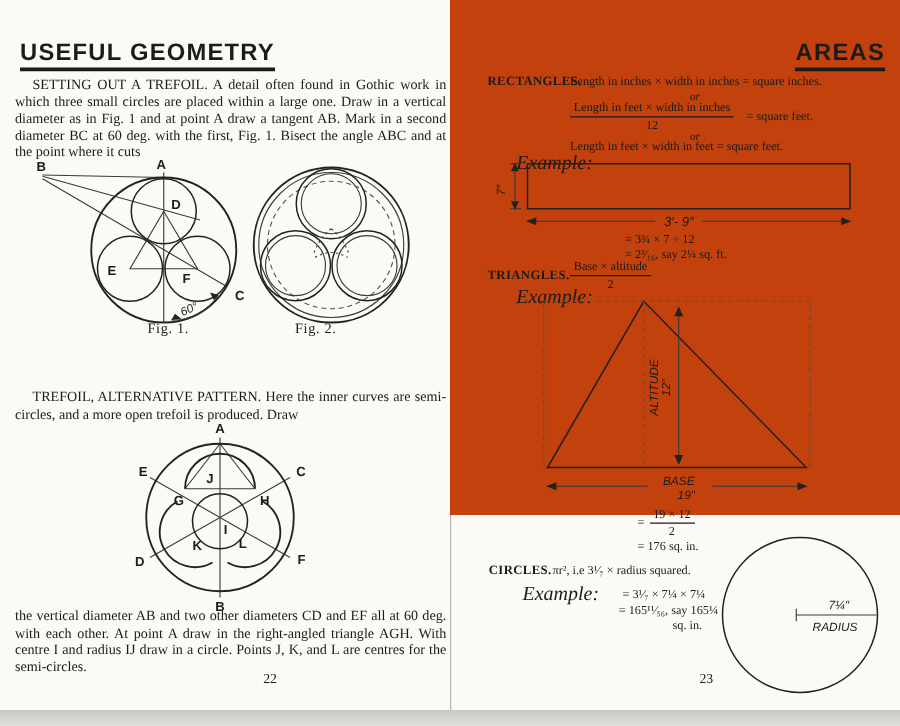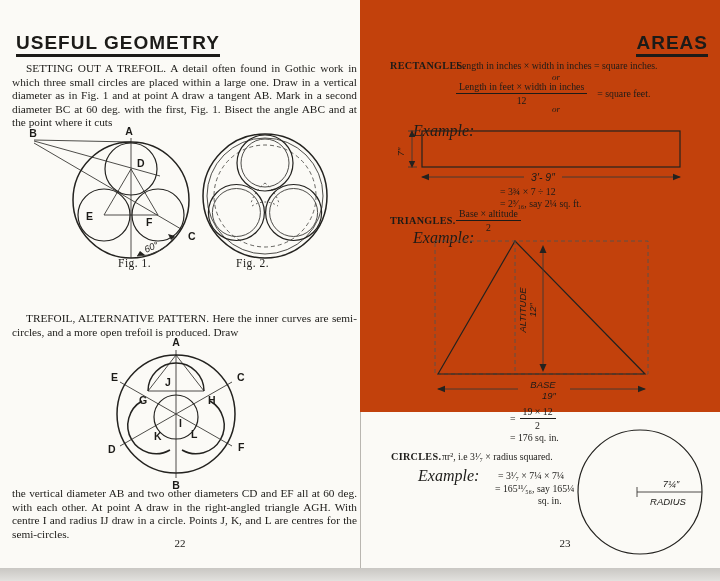--- a/index.html
+++ b/index.html
@@ -134,37 +134,38 @@
       <text class="lbl" x="180" y="117">F</text>
       <text class="lbl" x="81" y="70">G</text>
       <text class="lbl" x="150" y="70">H</text>
       <text class="lbl" x="121" y="93">I</text>
       <text class="lbl" x="107" y="52">J</text>
       <text class="lbl" x="96" y="106">K</text>
       <text class="lbl" x="133" y="104">L</text>
     </svg>
 
     <p class="body-text" style="left:12px;top:487px;width:345px;">the vertical diameter AB and two other diameters CD and EF all at 60 deg. with each other.  At point A draw in the right-angled triangle AGH.  With centre I and radius IJ draw in a circle. Points J, K, and L are centres for the semi-circles.</p>
-    <div class="page-num" style="left:0;top:537px;width:360px;text-align:center;">22</div>
+    <div class="page-num" style="left:0;top:537px;width:360px;text-align:center;padding-left:36px;">22</div>
   </div>
 
   <div class="page page-right">
     <div class="main-title title-right">AREAS</div>
 
     <div class="sec-heading" style="left:30px;top:60px;">RECTANGLES.</div>
     <div class="formula" style="left:96px;top:60px;">Length in inches × width in inches = square inches.</div>
     <div class="or" style="left:96px;top:72px;width:200px;">or</div>
     <div class="formula frow" style="left:96px;top:81px;">
       <span class="frac">
         <span class="num">Length in feet × width in inches</span>
         <span class="den">12</span>
       </span>
       <span class="eq">= square feet.</span>
     </div>
     <div class="or" style="left:96px;top:104px;width:200px;">or</div>
+    <div class="formula" style="left:96px;top:112px;">Length in feet × width in feet = square feet.</div>
     <div class="example" style="left:40px;top:122px;">Example:</div>
 
     <svg style="left:40px;top:128px;" width="290" height="56" viewBox="0 0 290 56">
       <rect x="22" y="3" width="258" height="36" class="mid" fill="none"></rect>
       <g>
         <line class="thin" x1="8" y1="3" x2="17" y2="3"></line>
         <line class="thin" x1="8" y1="39" x2="17" y2="39"></line>
         <line class="thin" x1="12" y1="4" x2="12" y2="38"></line>
         <path class="arrow" d="M12,2 l-3.2,7 h6.4 z"></path>
         <path class="arrow" d="M12,40 l-3.2,-7 h6.4 z"></path>

